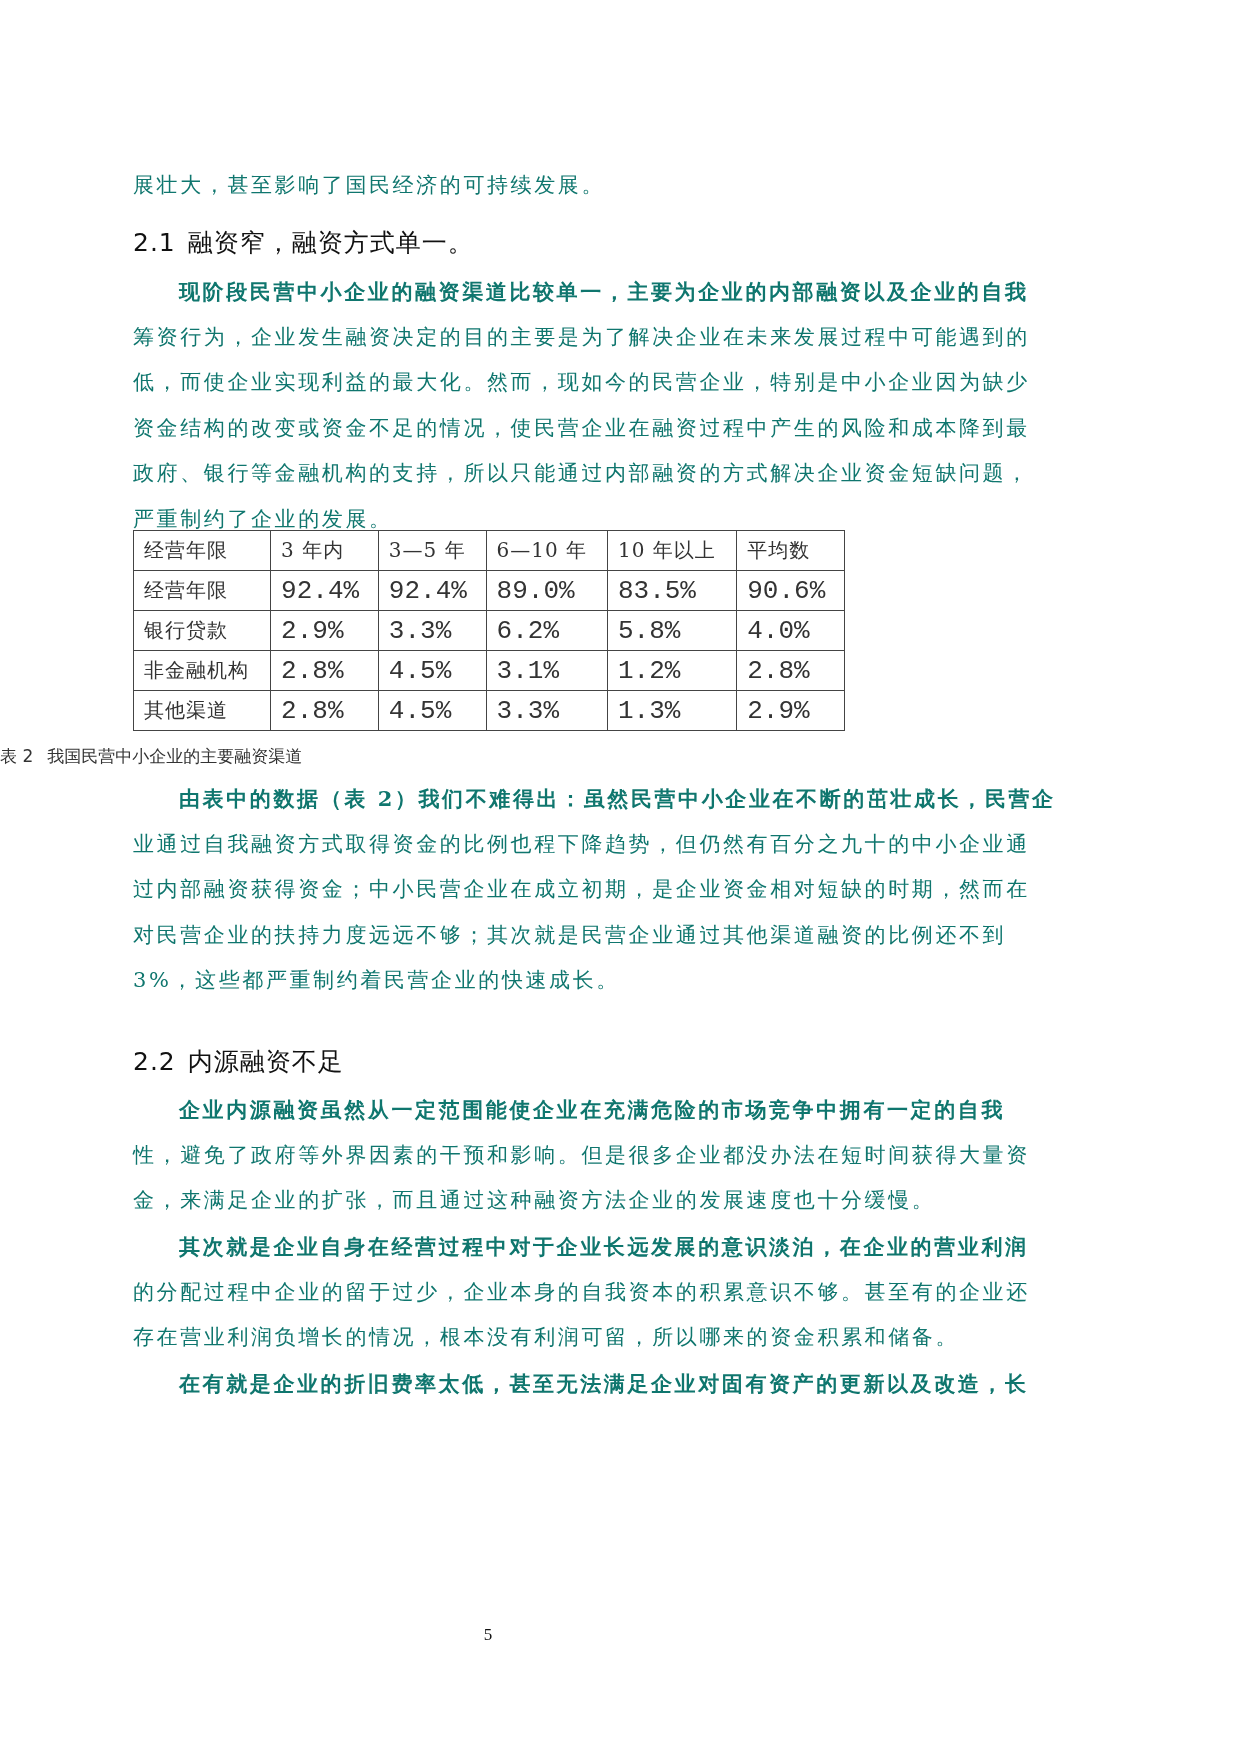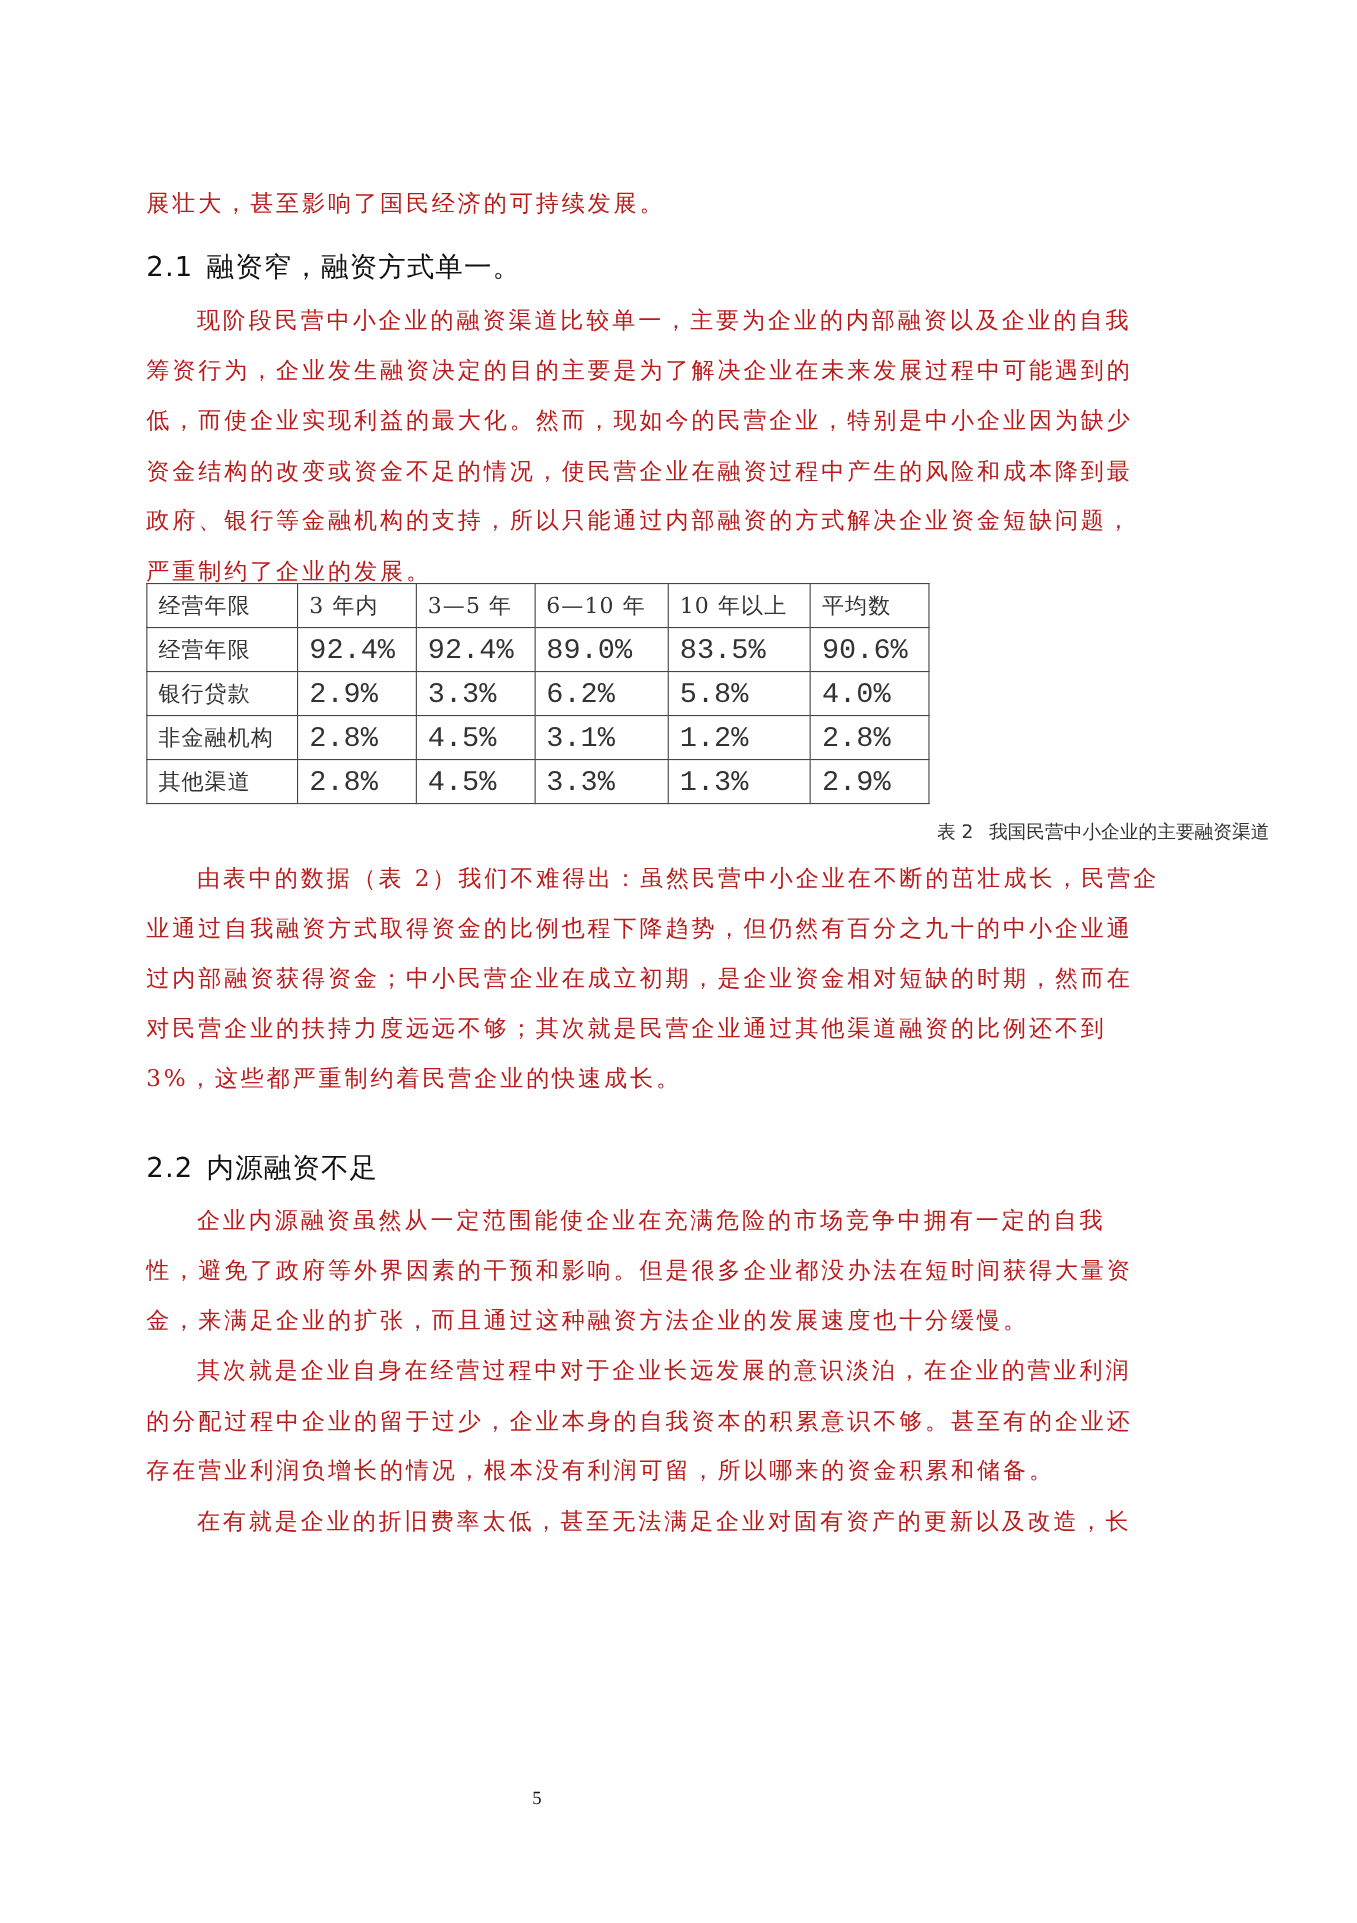--- a/index.html
+++ b/index.html
@@ -1,44 +1,44 @@
 <!DOCTYPE html>
 <html><head>
 <meta charset="utf-8">
 <style>
   html, body { margin: 0; padding: 0; background: #ffffff; }
   body { width: 1234px; height: 1748px; position: relative; overflow: hidden; color: #222; }
   .page { position: absolute; left: 0; top: 0; width: 1234px; height: 1748px; }
   .para {
     position: absolute; left: 133px; width: 890px;
     font-family: "DejaVu Serif", "Liberation Serif", serif;
-    font-size: 21px; line-height: 45.5px; letter-spacing: 2.6px; color: #b91c1c;
+    font-size: 21px; line-height: 45.5px; letter-spacing: 2.6px; color: #0f766e;
     text-align: justify; text-justify: inter-character;
   }
   .para .line { display: block; white-space: nowrap; }
-  .indent { padding-left: 46px; }
+  .indent { padding-left: 46px; font-weight: bold; }
   .heading {
     position: absolute; left: 133px;
     font-family: "DejaVu Sans", "Liberation Sans", sans-serif;
     font-size: 25px; font-weight: normal; color: #111; letter-spacing: 1px;
   }
   .heading .num { margin-right: 12px; }
   table.data {
     position: absolute; left: 133px; top: 530px; width: 712px;
     border-collapse: collapse;
     font-family: "DejaVu Serif", "Liberation Serif", serif;
     font-size: 20px; color: #333;
   }
   table.data td {
     border: 1.5px solid #444; height: 39px; padding: 0 10px;
     vertical-align: middle; letter-spacing: 1px;
   }
   table.data td.num { font-family: "Liberation Mono", "DejaVu Sans Mono", monospace; font-size: 26px; letter-spacing: 0; }
   .caption {
-    position: absolute; top: 745px; left: 0; width: 1154px; text-align: right;
+    position: absolute; top: 745px; left: 0; width: 1154px; text-align: left;
     font-family: "DejaVu Sans", "Liberation Sans", sans-serif; font-size: 17px; color: #333;
   }
   .caption .label { margin-right: 14px; }
   .pagenum {
     position: absolute; top: 1625px; left: 478px; width: 20px; text-align: center;
     font-family: "Liberation Serif", "DejaVu Serif", serif; font-size: 17px; color: #111;
   }
 </style>
 </head>
 <body>

